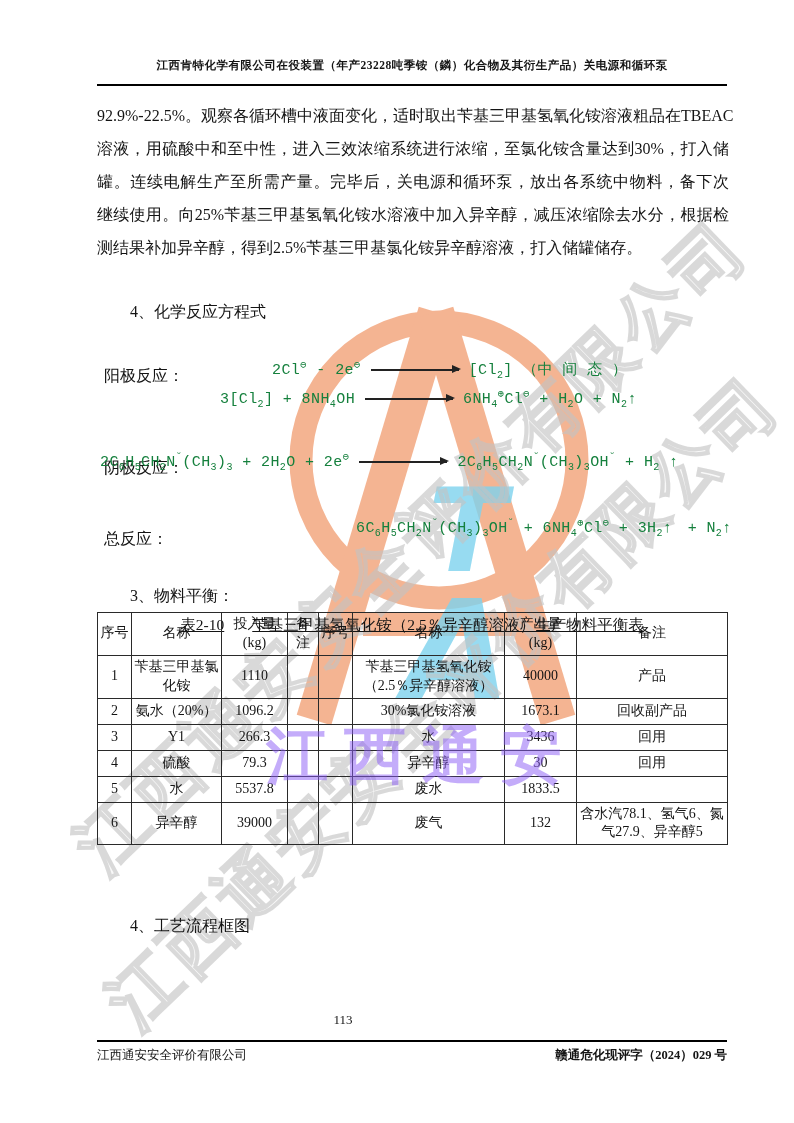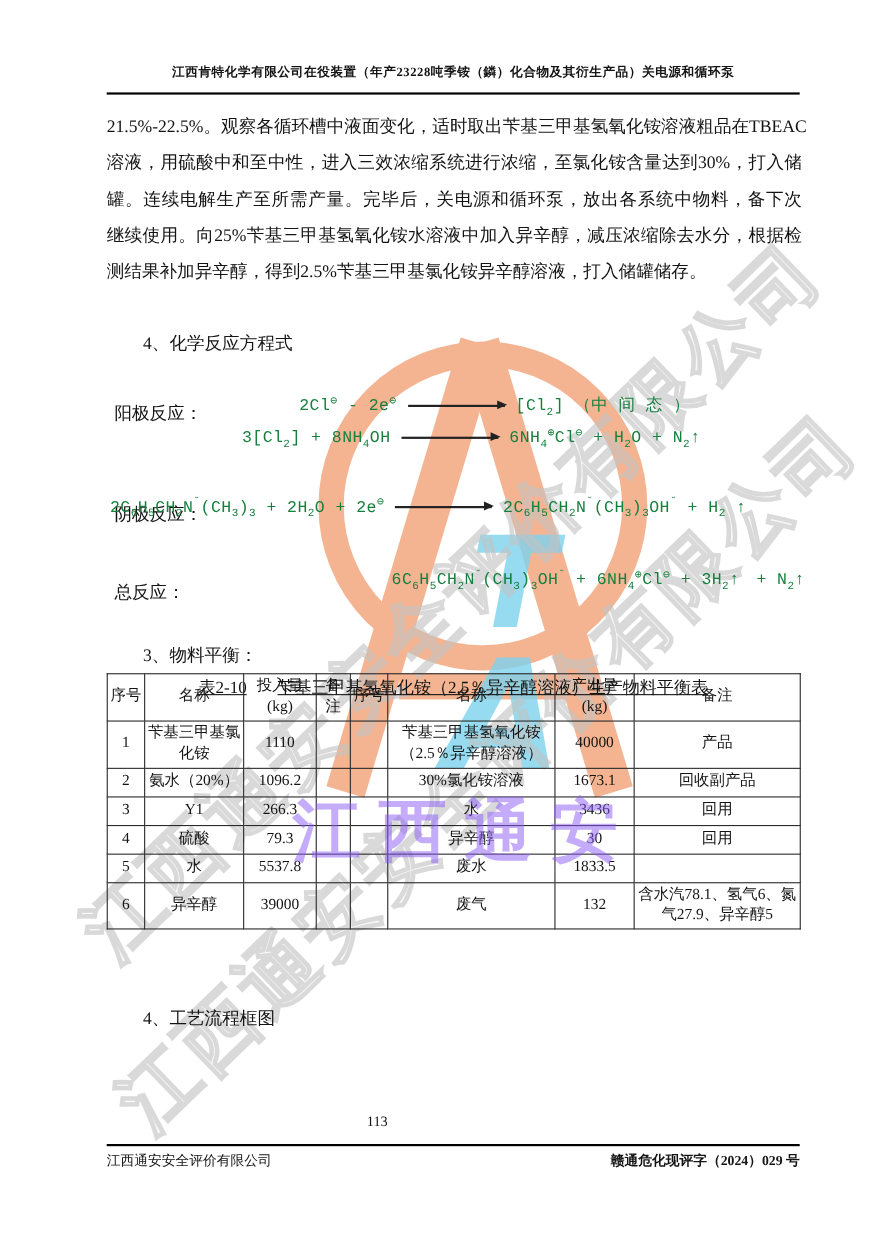--- a/index.html
+++ b/index.html
@@ -101,21 +101,21 @@
     <div class="wm-diag d1">江西通安安全评价有限公司</div>
     <div class="wm-diag d2">江西通安安全评价有限公司</div>
   </div>
 
   <div class="layer content">
 
     <div class="hdr-title">江西肯特化学有限公司在役装置（年产23228吨季铵（鏻）化合物及其衍生产品）关电源和循环泵</div>
     <div class="hdr-line"></div>
 
     <div class="para">
-        <div class="pline">21.5%-22.5%。观察各循环槽中液面变化，适时取出苄基三甲基氢氧化铵溶液粗品在TBEAC</div>
+        <div class="pline">92.9%-22.5%。观察各循环槽中液面变化，适时取出苄基三甲基氢氧化铵溶液粗品在TBEAC</div>
         <div class="pline">溶液，用硫酸中和至中性，进入三效浓缩系统进行浓缩，至氯化铵含量达到30%，打入储</div>
         <div class="pline">罐。连续电解生产至所需产量。完毕后，关电源和循环泵，放出各系统中物料，备下次</div>
         <div class="pline">继续使用。向25%苄基三甲基氢氧化铵水溶液中加入异辛醇，减压浓缩除去水分，根据检</div>
         <div class="pline last">测结果补加异辛醇，得到2.5%苄基三甲基氯化铵异辛醇溶液，打入储罐储存。</div>
       </div>
 
     <div class="sec" style="left:130px; top:302px;">4、化学反应方程式</div>
 
     <div class="lbl" style="left:104px; top:334px;">阳极反应：</div>
     <div class="eq" style="left:272px; top:358px;"><span>2Cl</span><sup>⊖</sup><span> - 2e</span><sup>⊖</sup><span class="eq-arrow"></span><span>[Cl</span><sub>2</sub><span>] （中 间 态 ）</span></div>

